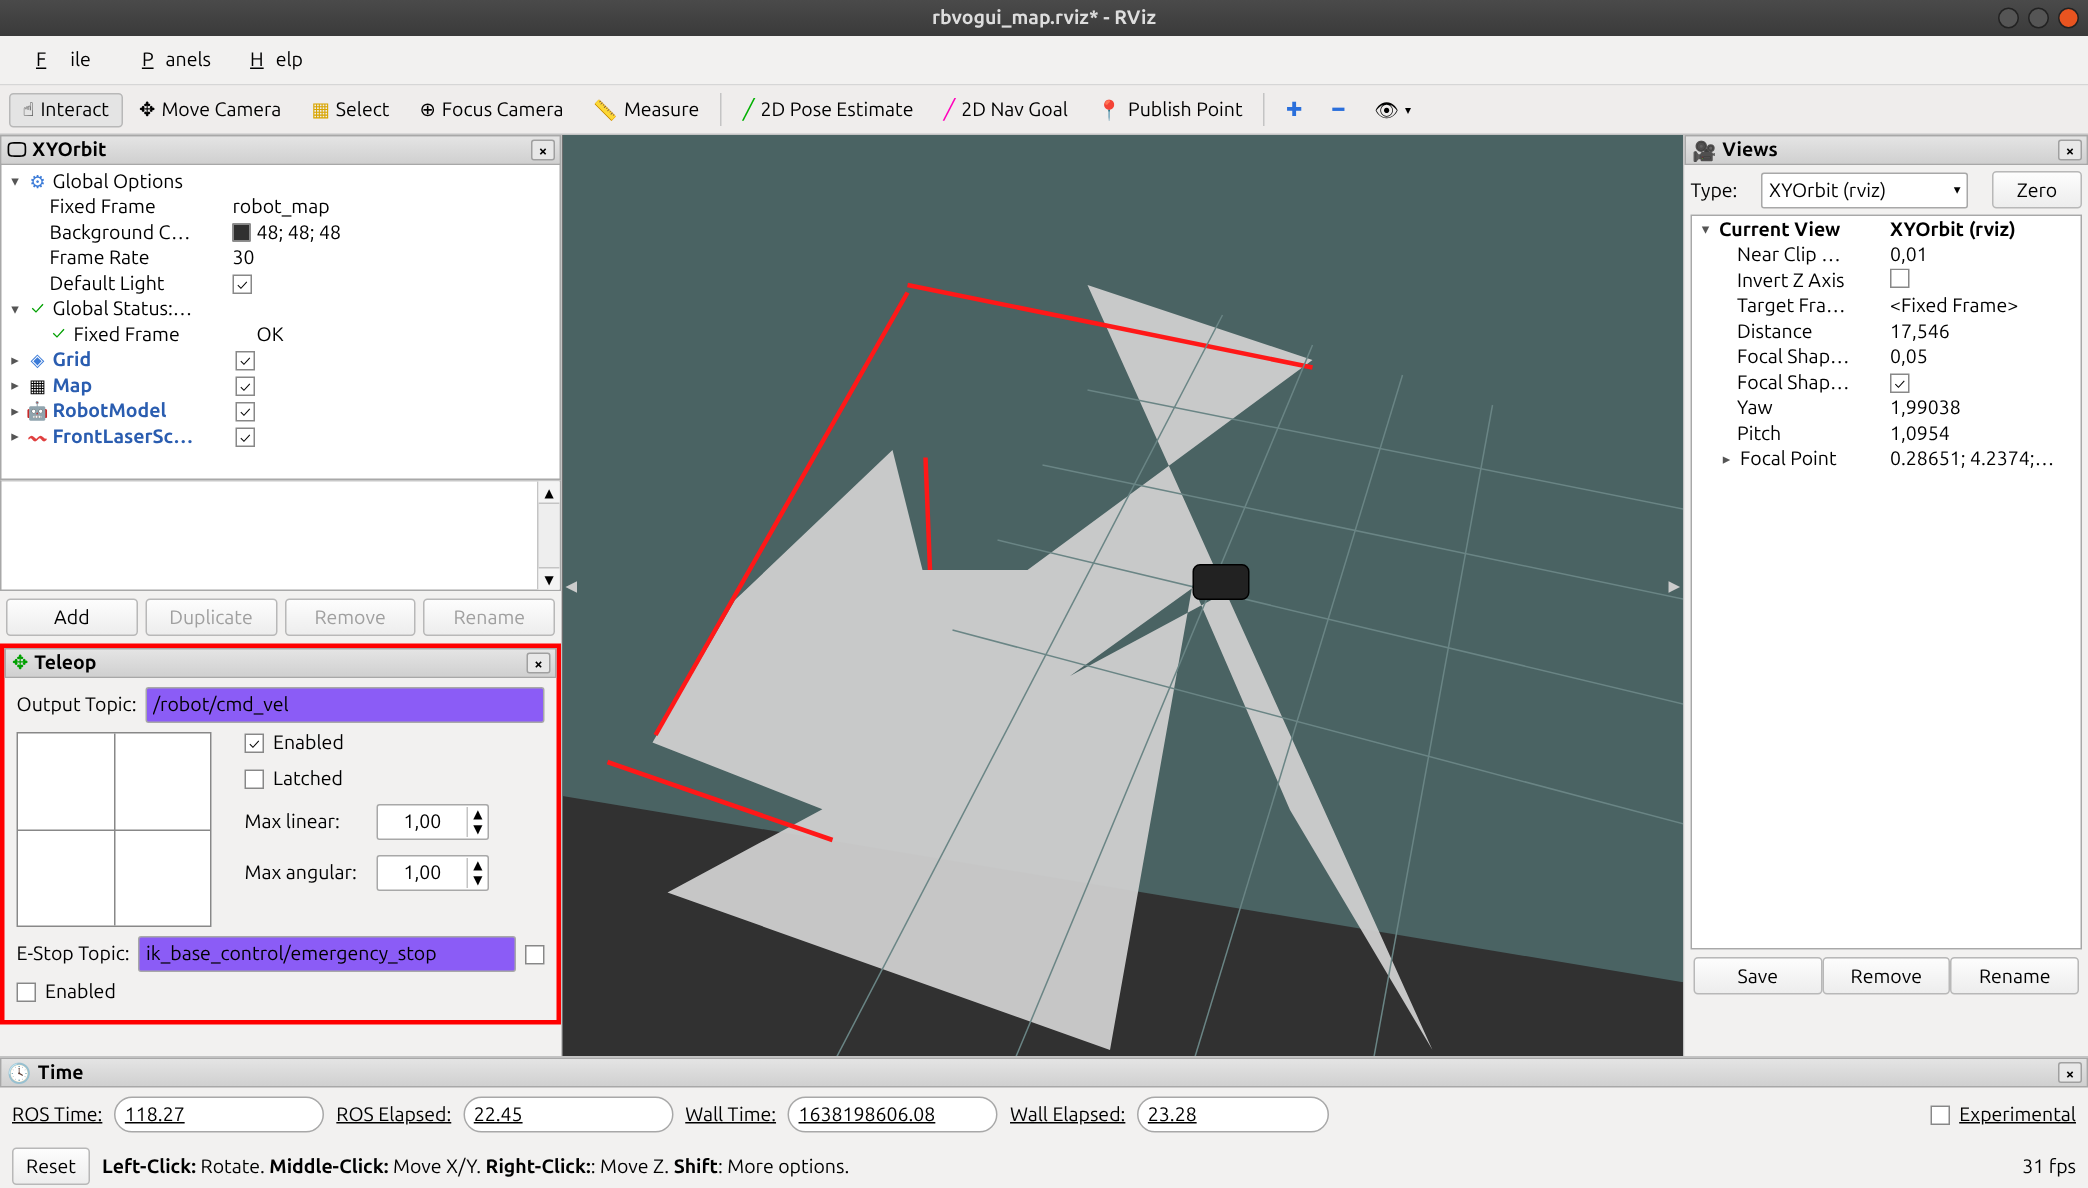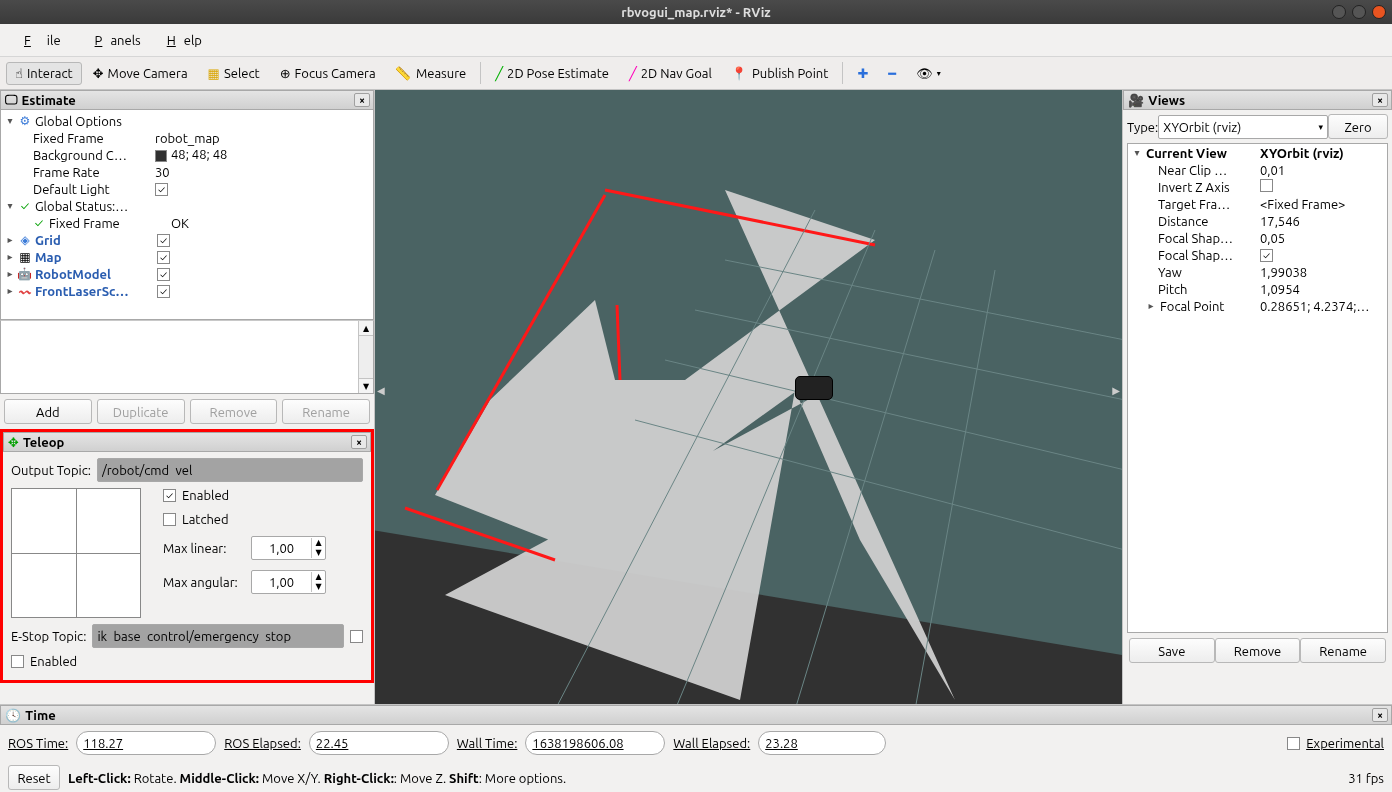--- a/index.html
+++ b/index.html
@@ -43,38 +43,38 @@
 .scroll-btn.bottom { position: absolute; bottom: 0; border-top: 1px solid #c4c4c4; border-bottom: none; width: 100%; }
 
 .displays-btns { display: flex; gap: 5px; padding: 5px 4px; }
 .btn { flex: 1; height: 25px; border: 1px solid #b8b8b8; background: linear-gradient(#fdfdfd, #ededed); border-radius: 3px; }
 .btn:disabled { color: #a0a0a0; }
 
 .teleop-panel { border: 3px solid #ff0000; background: #f2f1f0; }
 .teleop-body { padding: 6px 8px; }
 .teleop-row { display: flex; align-items: center; gap: 6px; margin-bottom: 6px; }
 .teleop-row label { white-space: nowrap; }
-.teleop-input { flex: 1; height: 24px; border: 1px solid #a8a8a8; background: #a3a3a3; padding: 0 4px; border-radius: 2px; }
+.teleop-input { flex: 1; height: 24px; border: 1px solid #a8a8a8; background: #8b5cf6; padding: 0 4px; border-radius: 2px; }
 .teleop-grid { width: 130px; height: 130px; border: 1px solid #888; background: #fff; margin-right: 16px; }
 .teleop-grid-inner { width: 100%; height: 100%; position: relative; }
 .teleop-grid-inner::before { content: ""; position: absolute; left: 50%; top: 0; bottom: 0; border-left: 1px solid #888; }
 .teleop-grid-inner::after { content: ""; position: absolute; top: 50%; left: 0; right: 0; border-top: 1px solid #888; }
 .teleop-controls { flex: 1; }
 .teleop-controls .teleop-row { margin-bottom: 10px; }
 .spin { width: 75px; height: 24px; border: 1px solid #a8a8a8; background: #fff; display: flex; align-items: center; border-radius: 2px; }
 .spin span { flex: 1; padding: 0 17px; }
 .spin-arrows { width: 14px; border-left: 1px solid #c4c4c4; }
 .spin-arrows div { height: 10px; font-size: 8px; text-align: center; line-height: 10px; }
 
 .viewport { flex: 1; background: #313131; position: relative; overflow: hidden; }
 .robot { position: absolute; left: 58%; top: 44%; width: 38px; height: 24px; background: #222; border-radius: 5px; border: 1px solid #000; }
 
 .right-col { width: 270px; border-left: 1px solid #c4c4c4; display: flex; flex-direction: column; }
 .views-body { flex: 1; padding: 4px; background: #f2f1f0; }
-.views-top { display: flex; align-items: center; gap: 0; margin-bottom: 4px; }
+.views-top { display: flex; align-items: center; gap: 16px; margin-bottom: 4px; }
 .type-select { flex: 1; height: 24px; border: 1px solid #a8a8a8; background: #fff; border-radius: 2px; padding: 0 4px; display: flex; align-items: center; justify-content: space-between; }
 .views-tree { background: #fff; border: 1px solid #a8a8a8; flex: 1; height: 490px; overflow-y: auto; }
 .views-row { display: flex; height: 17px; align-items: center; }
 .views-label { flex: 0 0 128px; padding-left: 2px; display: flex; align-items: center; gap: 2px; overflow: hidden; white-space: nowrap; }
 .views-value { flex: 1; padding-left: 4px; white-space: nowrap; overflow: hidden; }
 .views-btns { display: flex; gap: 0; padding: 5px 2px 2px 2px; }
 
 .time-panel { border-top: 1px solid #c4c4c4; }
 .time-body { display: flex; align-items: center; padding: 6px 8px; gap: 8px; background: #f2f1f0; text-decoration: underline; }
 .time-field { height: 24px; border: 1px solid #a8a8a8; background: #fff; padding: 0 6px; border-radius: 12px; display: flex; align-items: center; }
@@ -145,21 +145,21 @@
       <span style="font-size:8px">▾</span>
     </div>
 </div>
 
 <div class="main-area">
 
   <div class="left-col">
 
     <div class="panel-header">
       <span>🖵</span>
-      <span>Estimate</span>
+      <span>XYOrbit</span>
       <div class="panel-close">×</div>
     </div>
     <div class="displays-tree" style="height:210px; flex:none;">
       <div class="tree-row">
           <span class="tree-arrow">▾</span>
           <span class="tree-icon" style="color:#3b7bd8">⚙</span>
           <span class="tree-label wide">Global Options</span>
         </div>
       <div class="tree-row" style="padding-left:30px">
           <span class="tree-label">Fixed Frame</span>

